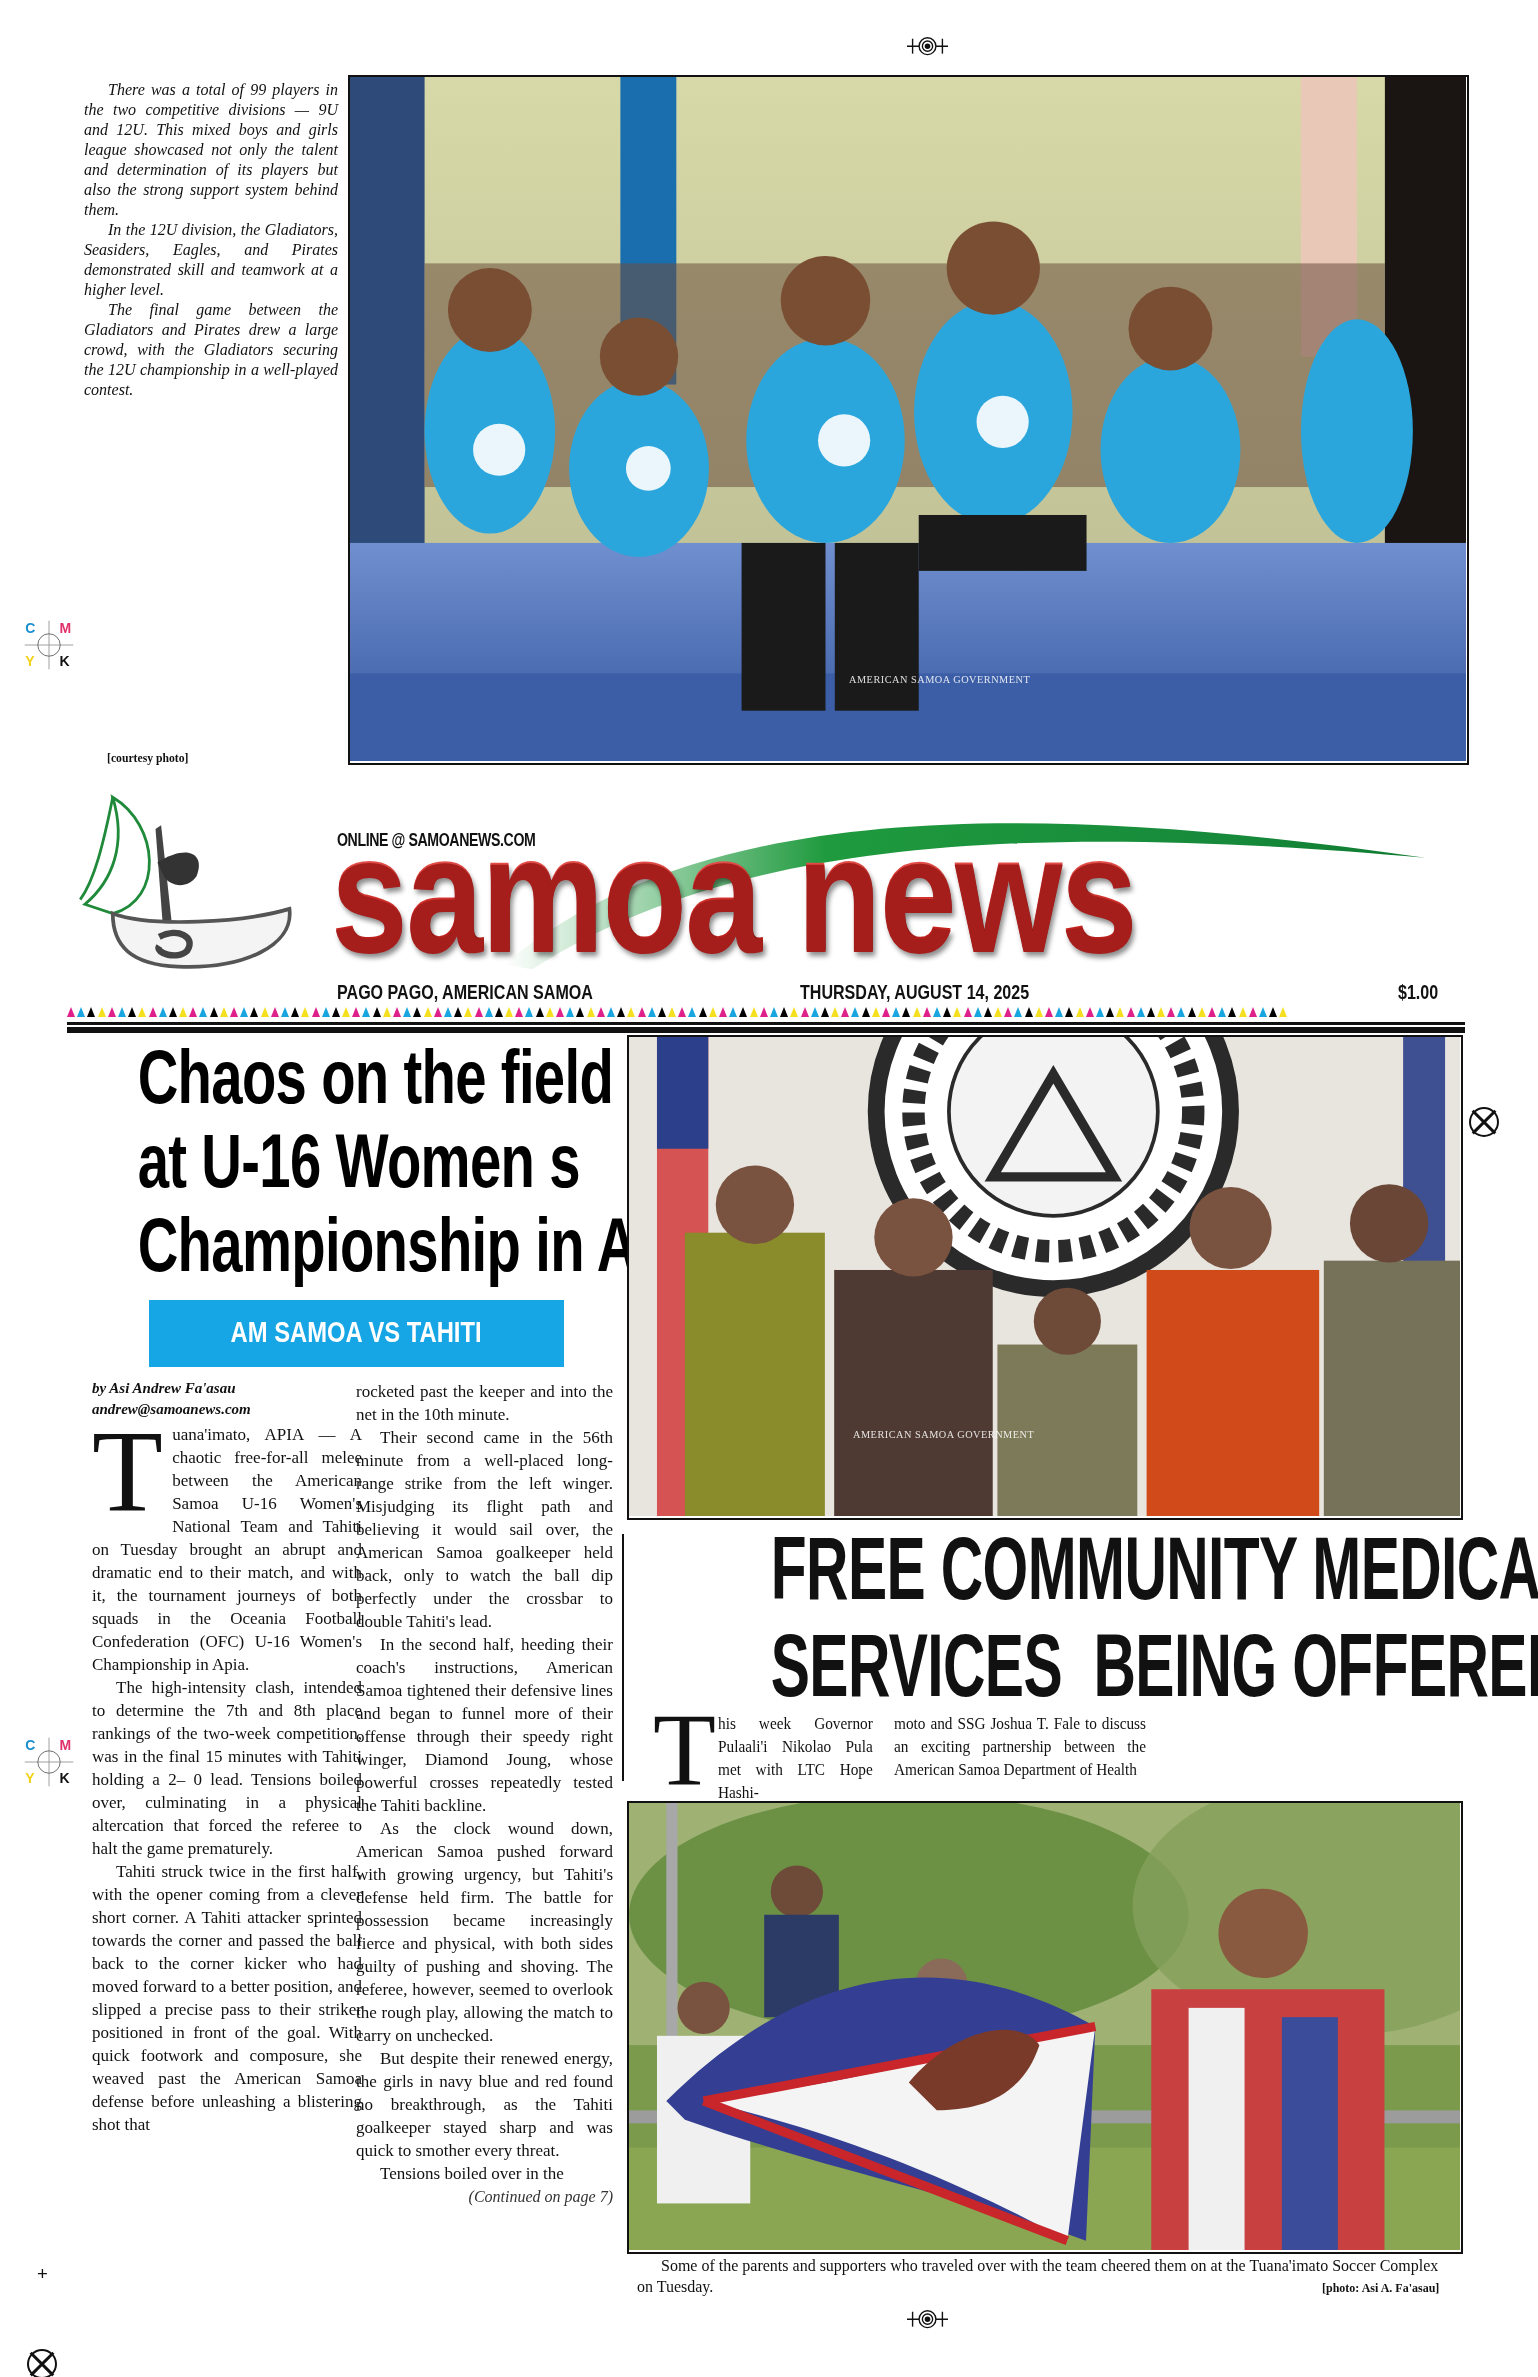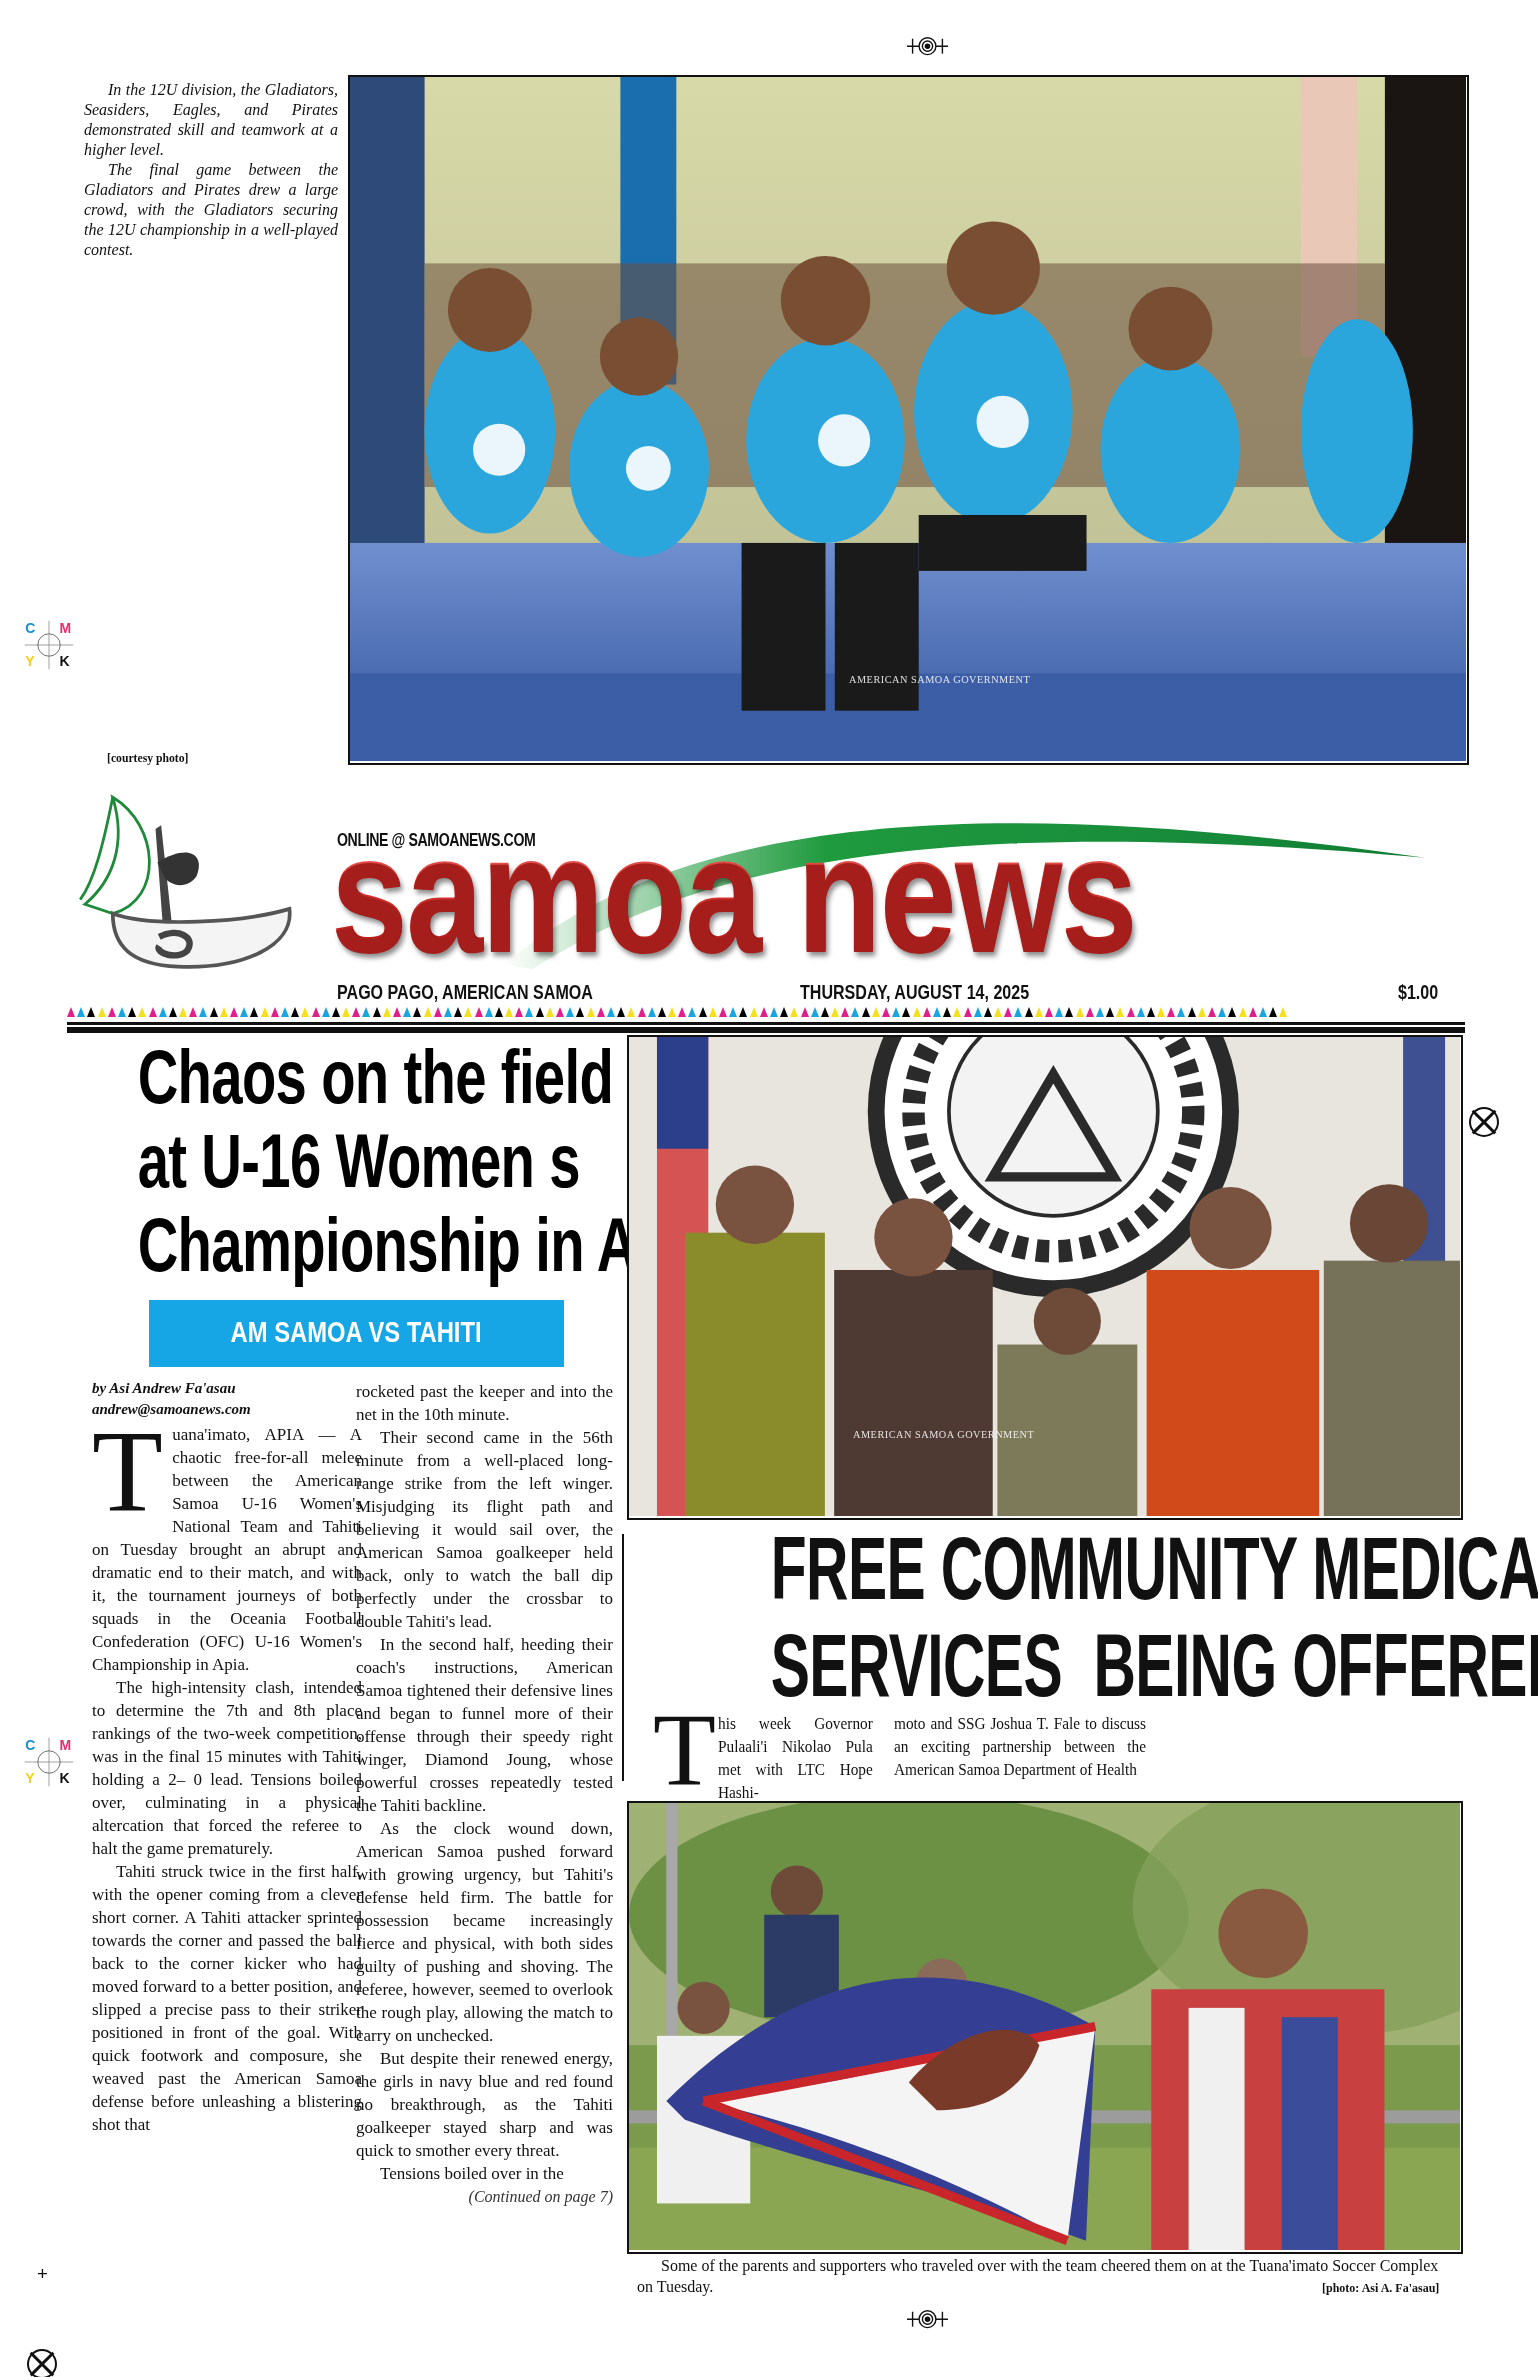--- a/index.html
+++ b/index.html
@@ -98,20 +98,21 @@
 <svg class="abs reg-target" style="left:907px; top:2308px;" viewBox="0 0 44 24">
   <line x1="0" y1="12" x2="44" y2="12" stroke="#111" stroke-width="1.5"></line>
   <line x1="6" y1="4" x2="6" y2="20" stroke="#111" stroke-width="1.5"></line>
   <line x1="38" y1="4" x2="38" y2="20" stroke="#111" stroke-width="1.5"></line>
   <circle cx="22" cy="12" r="9" fill="#fff" stroke="#111" stroke-width="1.5"></circle>
   <circle cx="22" cy="12" r="5.5" fill="none" stroke="#111" stroke-width="1.5"></circle>
   <circle cx="22" cy="12" r="3" fill="#111"></circle>
 </svg>
 
 <div class="abs sidebar-text" style="left:84px; top:80px; width:254px;">
+  <p>There was a total of 99 players in the two competitive divisions — 9U and 12U. This mixed boys and girls league showcased not only the talent and determination of its players but also the strong support system behind them.</p>
   <p>In the 12U division, the Gladiators, Seasiders, Eagles, and Pirates demonstrated skill and teamwork at a higher level.</p>
   <p>The final game between the Gladiators and Pirates drew a large crowd, with the Gladiators securing the 12U championship in a well-played contest.</p>
 </div>
 <div class="abs credit" style="left:107px; top:752px;">[courtesy photo]</div>
 
 <div class="abs photo" style="left:348px; top:75px; width:1121px; height:690px;" aria-label="Young flag football players in blue AUNU'U SEA-RIDERS shirts cheering in the stands">
   <svg width="1116" height="684" viewBox="0 0 1197 734" preserveAspectRatio="none">
     <defs>
       <linearGradient id="wall" x1="0" y1="0" x2="0" y2="1">
         <stop offset="0" stop-color="#d8d9a8"></stop>

